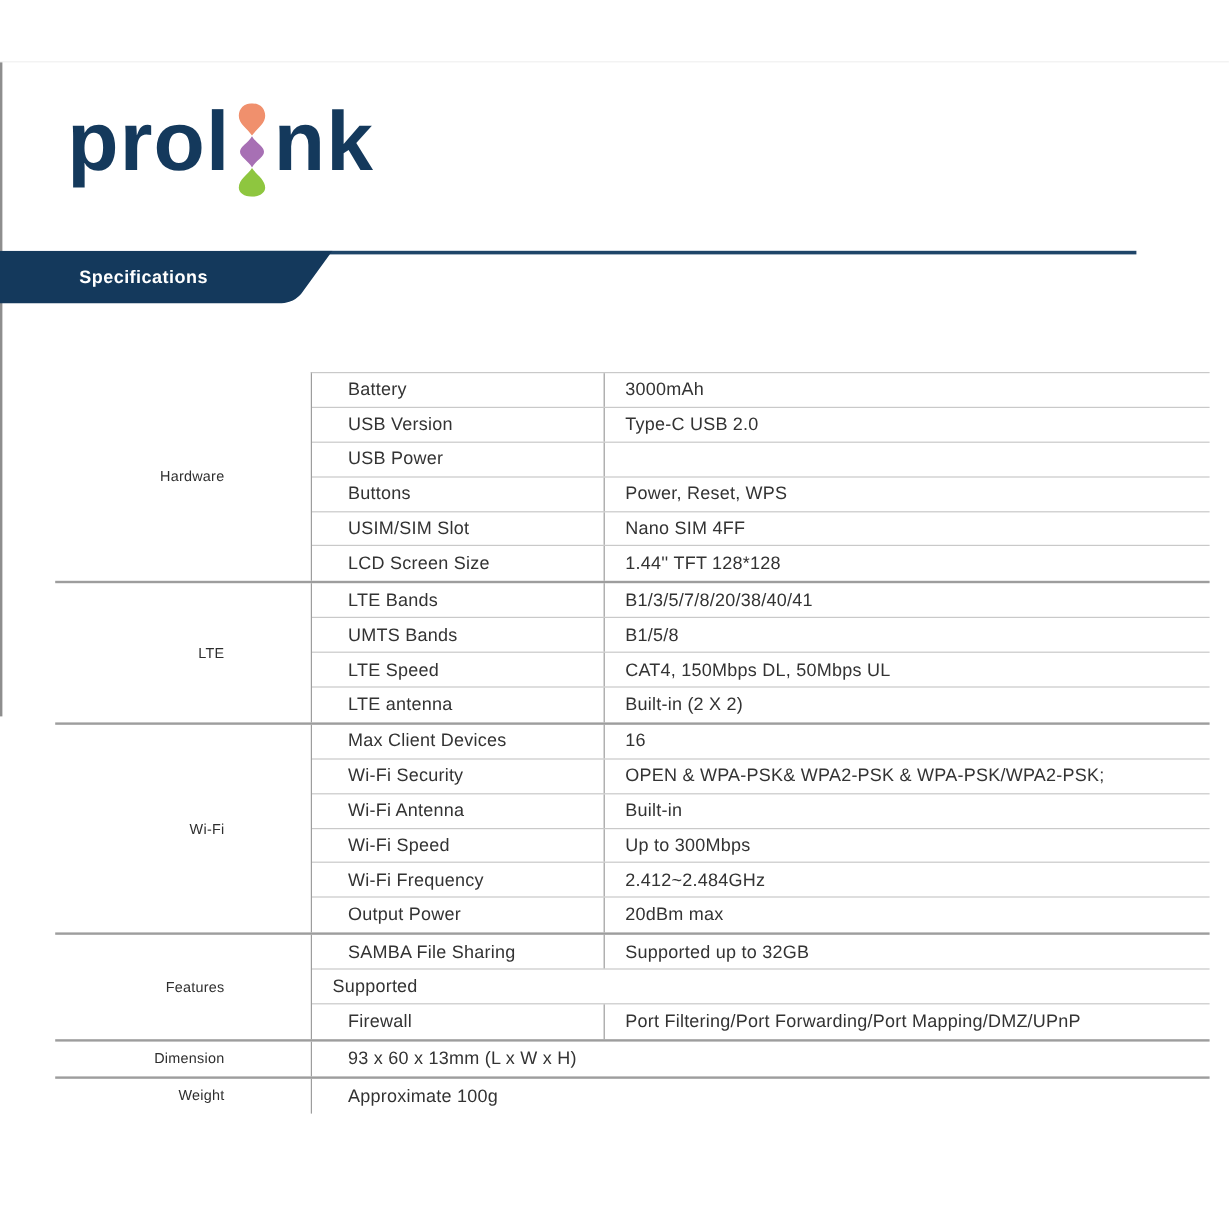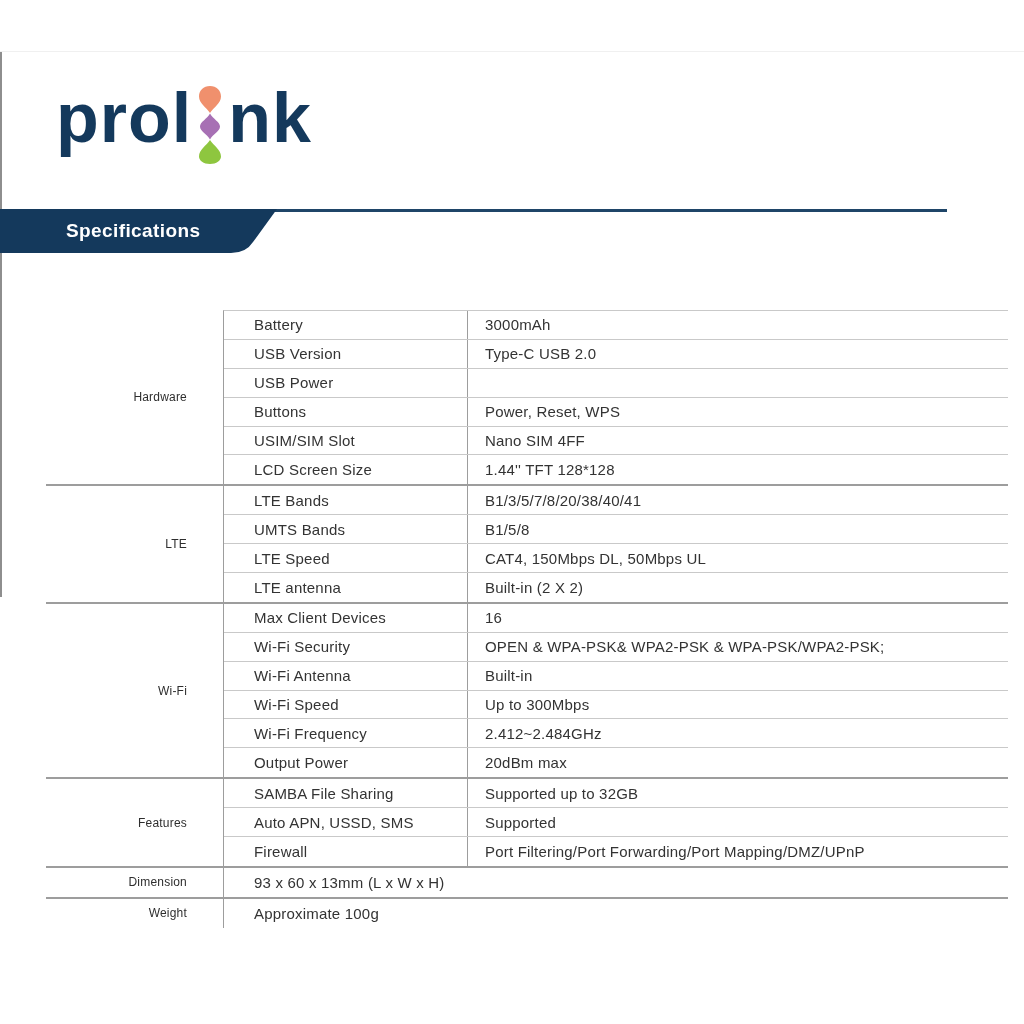--- a/index.html
+++ b/index.html
@@ -45,37 +45,37 @@
     position:absolute;left:200px;top:209px;width:747px;height:3px;
     background:#1f4568;
   }
   .banner{
     position:absolute;left:0;top:209px;width:278px;height:44px;
   }
   .banner svg{position:absolute;left:0;top:0;display:block;}
   .banner .banner-label{
     position:absolute;left:66px;top:0;height:44px;
     display:flex;align-items:center;
-    color:#ffffff;font-weight:bold;font-size:19px;letter-spacing:0.4px;
+    color:#ffffff;font-weight:bold;font-size:15px;letter-spacing:0.4px;
   }
   
   .spec-table{
     position:absolute;left:46px;top:310px;width:962px;
     font-size:15px;letter-spacing:0.2px;
   }
   .group{display:flex;}
   .group + .group{border-top:2px solid var(--line-dark);}
   .cat-cell{
     width:177px;flex:none;box-sizing:border-box;
     display:flex;align-items:center;justify-content:flex-end;
     padding-right:36px;
     font-size:12px;color:#2e2e2e;
   }
   .rows{
-    flex:1;border-left:1px solid var(--line-dark);
+    flex:1;border-left:1px solid var(--line-dark);margin-left:36px;
   }
   .group:first-child .rows{border-top:1px solid var(--line-light);}
   .row{
     display:flex;height:28.9px;align-items:center;box-sizing:border-box;
   }
   .row:not(:last-child){border-bottom:1px solid var(--line-light);}
   .name-cell{
     width:244px;flex:none;box-sizing:border-box;
     border-right:1px solid var(--line-dark);
     padding-left:30px;
@@ -211,21 +211,20 @@
 
   <div class="group">
     <div class="cat-cell">Features</div>
     <div class="rows">
   <div class="row">
     <div class="name-cell">SAMBA File Sharing</div>
     <div class="value-cell">Supported up to 32GB</div>
   </div>
 
   <div class="row">
-    <div class="name-cell">Auto APN, USSD, SMS</div>
     <div class="value-cell">Supported</div>
   </div>
 
   <div class="row">
     <div class="name-cell">Firewall</div>
     <div class="value-cell">Port Filtering/Port Forwarding/Port Mapping/DMZ/UPnP</div>
   </div>
 </div>
   </div>
 

